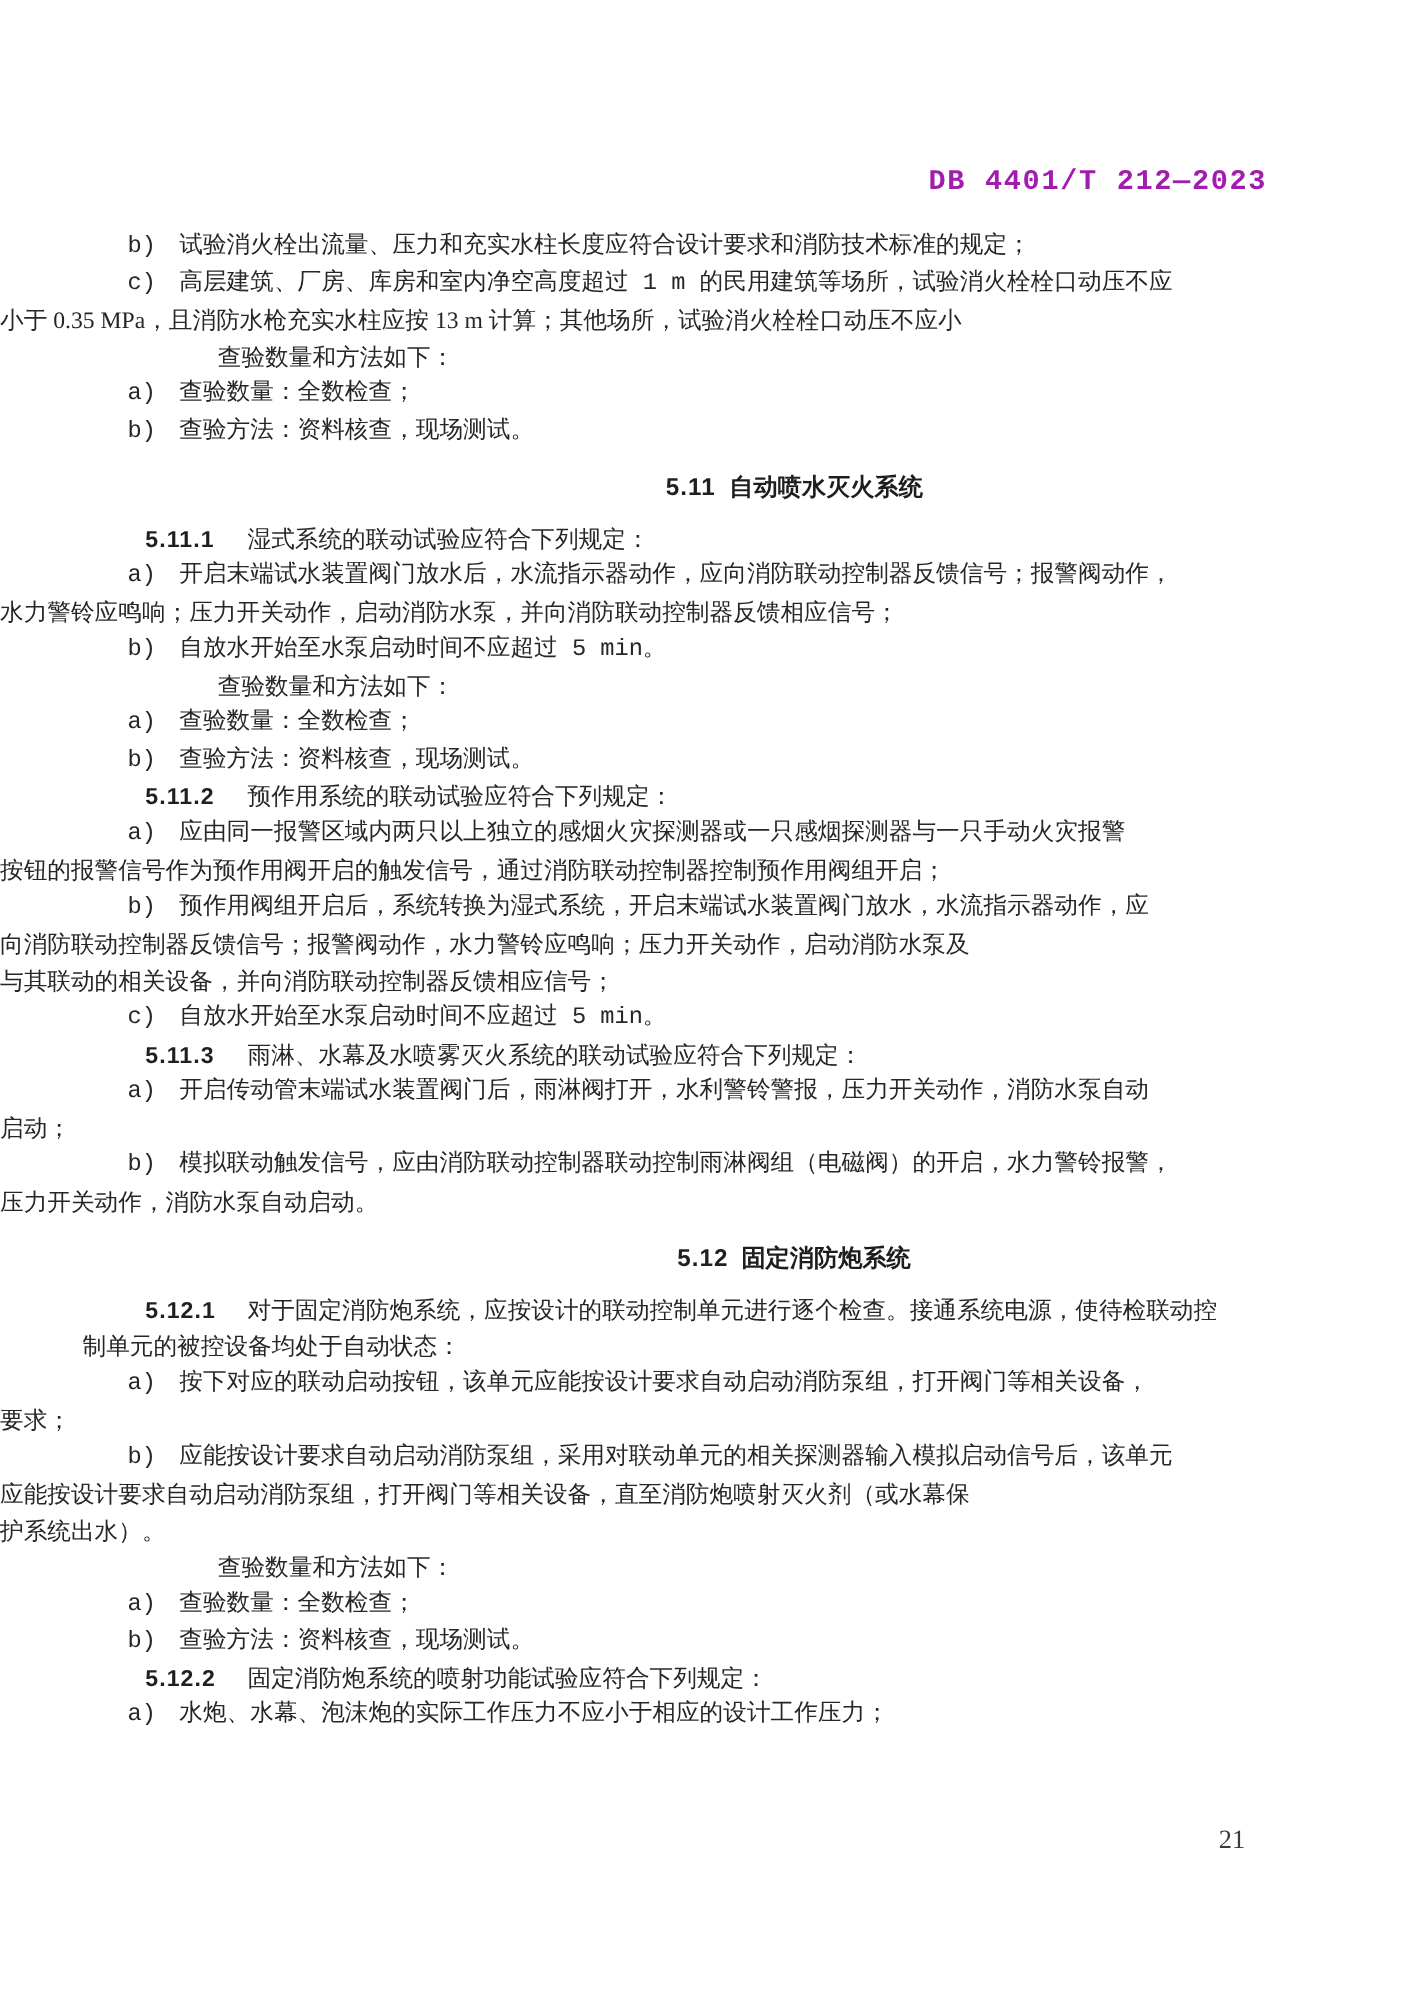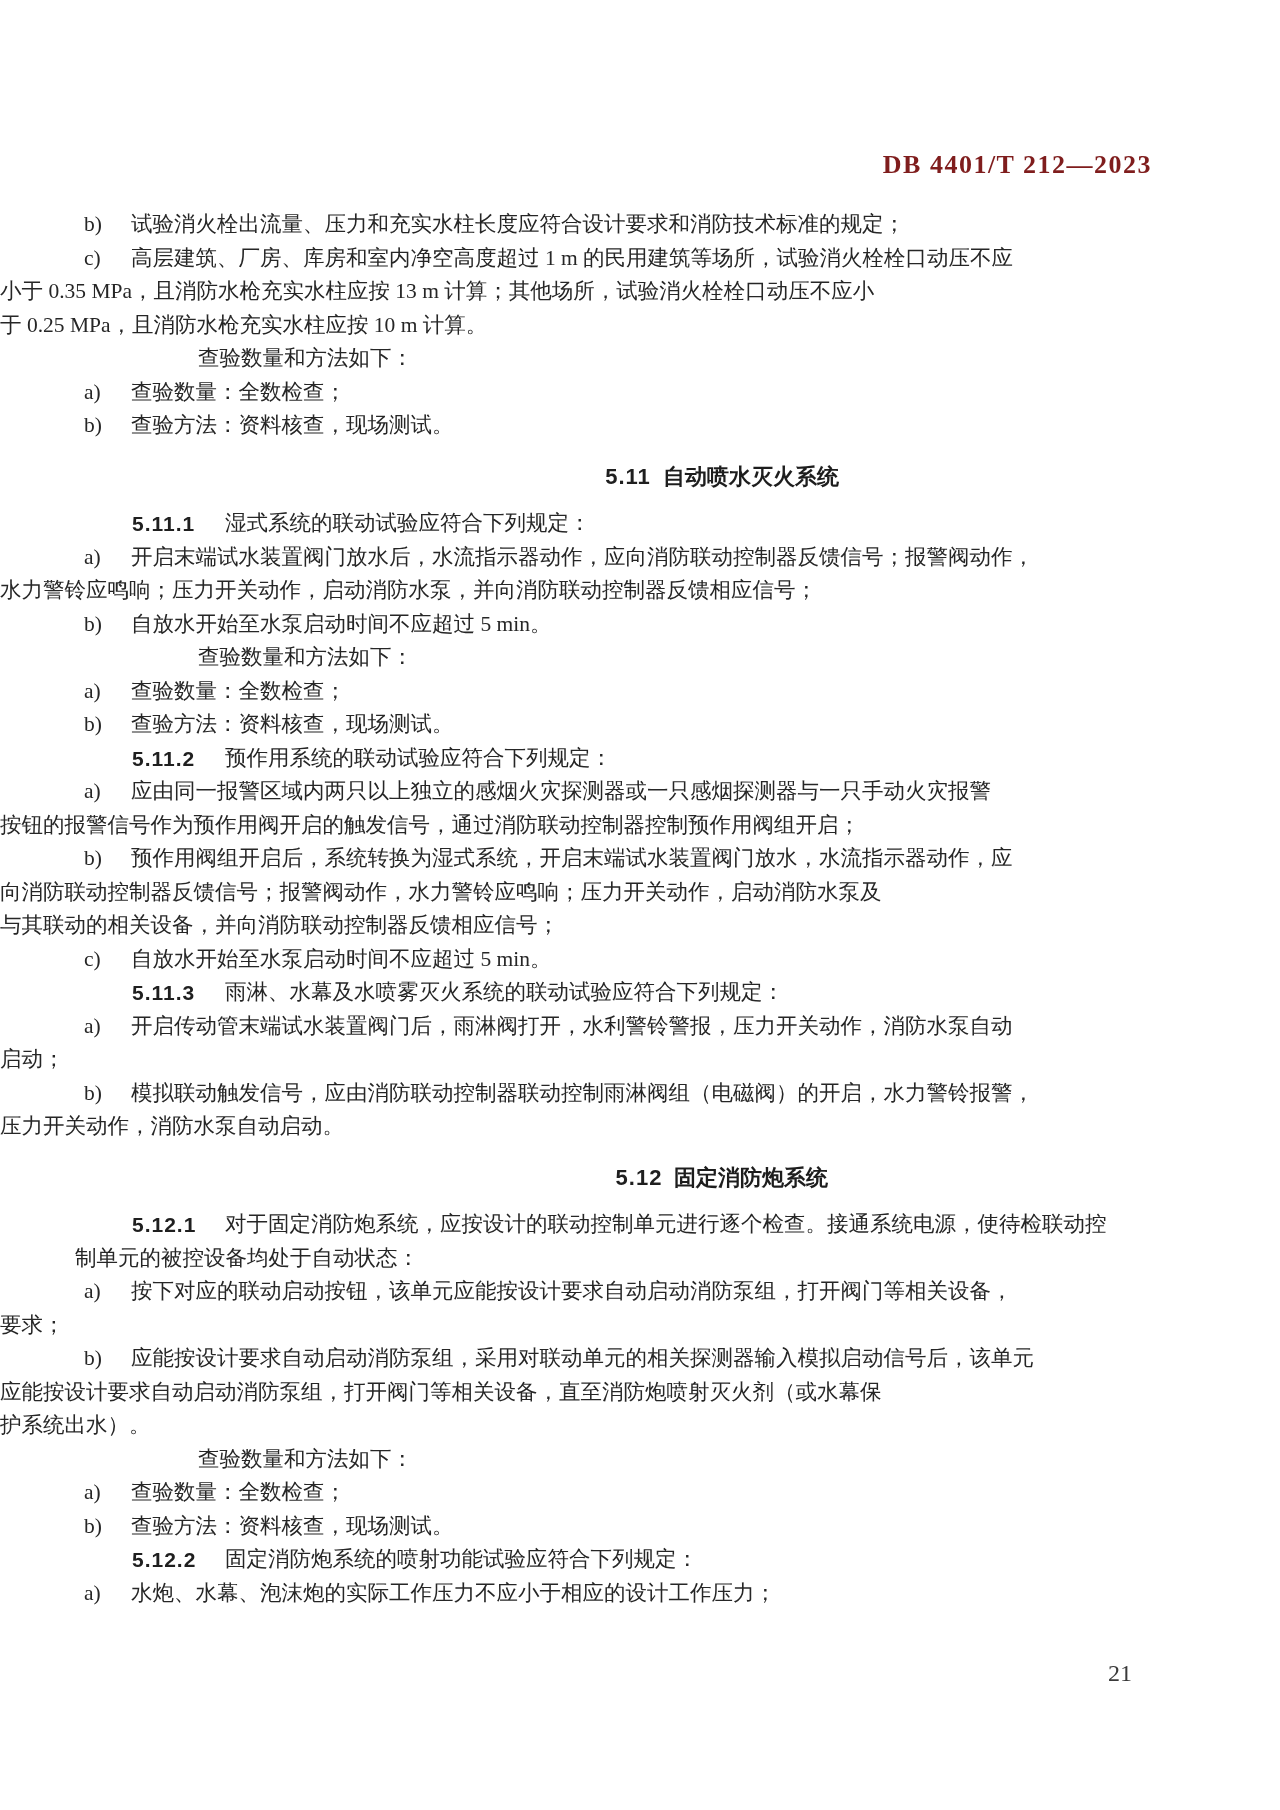--- a/index.html
+++ b/index.html
@@ -9,43 +9,43 @@
     height: 1810px;
     background: #ffffff;
     overflow: hidden;
     font-family: "Liberation Serif", "DejaVu Serif", serif;
     color: #262626;
   }
   .doc-header {
     position: absolute;
     top: 150px;
     right: 128px;
-    font-family: Liberation Serif, serif;
+    font-family: Liberation Mono, monospace;
     font-weight: 700;
     font-size: 26px;
     letter-spacing: 1.5px;
-    color: #7f1d1d;
+    color: #a21caf;
     white-space: nowrap;
   }
   .content {
     position: absolute;
     top: 0;
     left: 0;
     width: 1280px;
     padding-top: 208px;
   }
   .ln {
     height: 33.5px;
     line-height: 33.5px;
     font-size: 21.5px;
     white-space: nowrap;
     color: #262626;
   }
   .ln.plain { padding-left: 198px; }
-  .ln.item  { padding-left: 84px; }
+  .ln.item  { padding-left: 116px; font-family: Liberation Mono, monospace; }
   .ln.cont  { }
   .ln.contL { padding-left: 75px; }
   .ln.clause { padding-left: 120px; margin-left: 12px; }
   .ln.heading {
     padding-left: 152px;
     margin-top: 17px;
     margin-bottom: 14px;
     font-family: "Liberation Sans", "DejaVu Sans", sans-serif;
     font-weight: 700;
     font-size: 22px;
@@ -85,21 +85,20 @@
 </head>
 <body>
 
 <div class="page">
   <div class="doc-header">DB 4401/T 212—2023</div>
 
   <div class="content">
       <div class="ln item"><span class="lbl">b)</span><span class="txt">试验消火栓出流量、压力和充实水柱长度应符合设计要求和消防技术标准的规定；</span></div>
       <div class="ln item"><span class="lbl">c)</span><span class="txt">高层建筑、厂房、库房和室内净空高度超过 1 m 的民用建筑等场所，试验消火栓栓口动压不应</span></div>
       <div class="ln cont"><span class="txt">小于 0.35 MPa，且消防水枪充实水柱应按 13 m 计算；其他场所，试验消火栓栓口动压不应小</span></div>
-      <div class="ln cont"><span class="txt">于 0.25 MPa，且消防水枪充实水柱应按 10 m 计算。</span></div>
       <div class="ln plain"><span class="txt">查验数量和方法如下：</span></div>
       <div class="ln item"><span class="lbl">a)</span><span class="txt">查验数量：全数检查；</span></div>
       <div class="ln item"><span class="lbl">b)</span><span class="txt">查验方法：资料核查，现场测试。</span></div>
       <div class="ln heading"><span class="num">5.11</span><span class="txt">自动喷水灭火系统</span></div>
       <div class="ln clause"><span class="num">5.11.1</span><span class="txt">湿式系统的联动试验应符合下列规定：</span></div>
       <div class="ln item"><span class="lbl">a)</span><span class="txt">开启末端试水装置阀门放水后，水流指示器动作，应向消防联动控制器反馈信号；报警阀动作，</span></div>
       <div class="ln cont"><span class="txt">水力警铃应鸣响；压力开关动作，启动消防水泵，并向消防联动控制器反馈相应信号；</span></div>
       <div class="ln item"><span class="lbl">b)</span><span class="txt">自放水开始至水泵启动时间不应超过 5 min。</span></div>
       <div class="ln plain"><span class="txt">查验数量和方法如下：</span></div>
       <div class="ln item"><span class="lbl">a)</span><span class="txt">查验数量：全数检查；</span></div>

